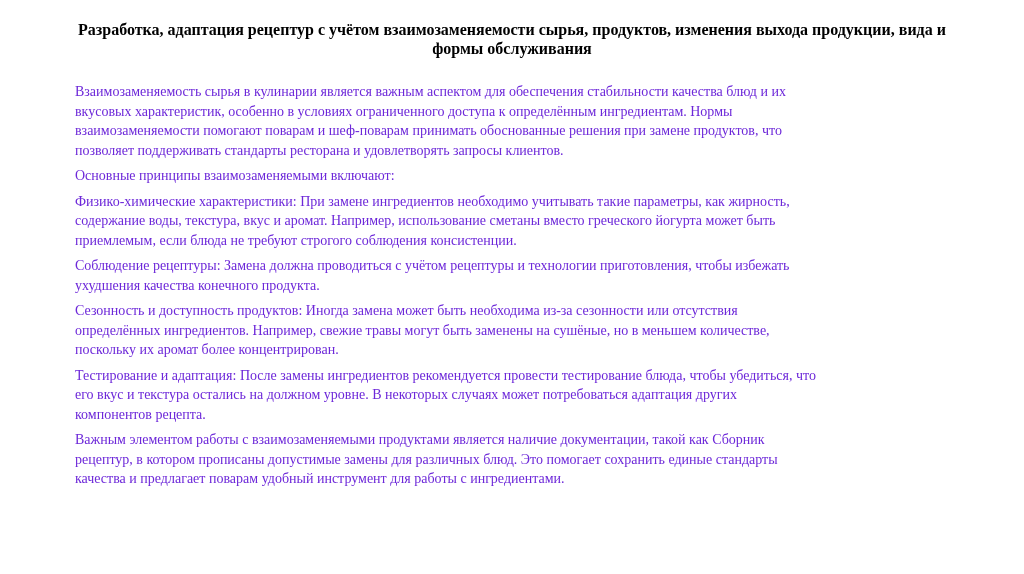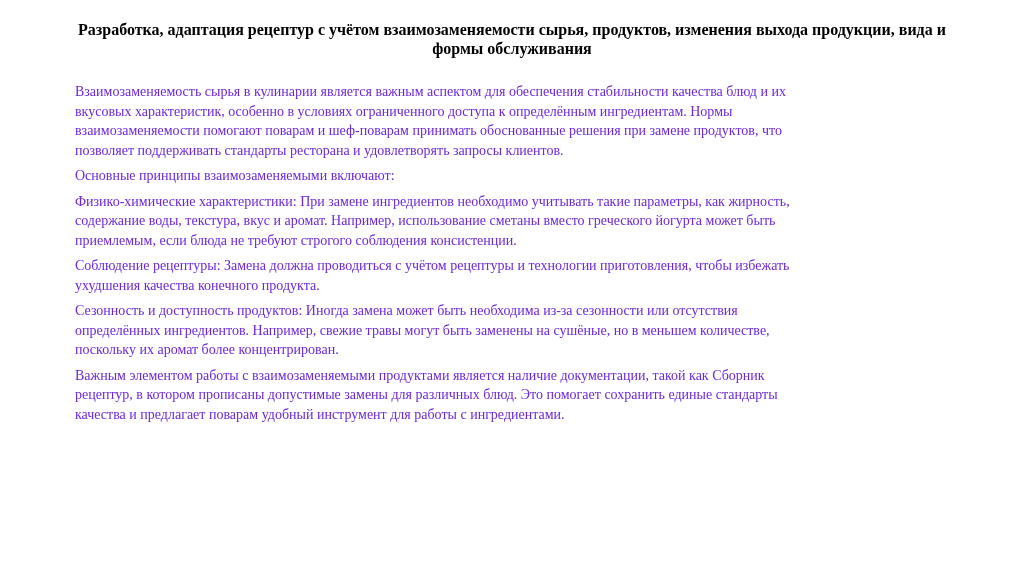--- a/index.html
+++ b/index.html
@@ -48,15 +48,16 @@
 
 <div class="slide">
   <h1 class="title">Разработка, адаптация рецептур с учётом взаимозаменяемости сырья, продуктов, изменения выхода продукции, вида и формы обслуживания</h1>
 
   <div class="content">
     <p>Взаимозаменяемость сырья в кулинарии является важным аспектом для обеспечения стабильности качества блюд и их вкусовых характеристик, особенно в условиях ограниченного доступа к определённым ингредиентам. Нормы взаимозаменяемости помогают поварам и шеф-поварам принимать обоснованные решения при замене продуктов, что позволяет поддерживать стандарты ресторана и удовлетворять запросы клиентов.</p>
     <p>Основные принципы взаимозаменяемыми включают:</p>
     <p>Физико-химические характеристики: При замене ингредиентов необходимо учитывать такие параметры, как жирность, содержание воды, текстура, вкус и аромат. Например, использование сметаны вместо греческого йогурта может быть приемлемым, если блюда не требуют строгого соблюдения консистенции.</p>
     <p>Соблюдение рецептуры: Замена должна проводиться с учётом рецептуры и технологии приготовления, чтобы избежать ухудшения качества конечного продукта.</p>
     <p>Сезонность и доступность продуктов: Иногда замена может быть необходима из-за сезонности или отсутствия определённых ингредиентов. Например, свежие травы могут быть заменены на сушёные, но в меньшем количестве, поскольку их аромат более концентрирован.</p>
+    <p>Тестирование и адаптация: После замены ингредиентов рекомендуется провести тестирование блюда, чтобы убедиться, что его вкус и текстура остались на должном уровне. В некоторых случаях может потребоваться адаптация других компонентов рецепта.</p>
     <p>Важным элементом работы с взаимозаменяемыми продуктами является наличие документации, такой как Сборник рецептур, в котором прописаны допустимые замены для различных блюд. Это помогает сохранить единые стандарты качества и предлагает поварам удобный инструмент для работы с ингредиентами.</p>
   </div>
 </div>
 
 </body></html>

